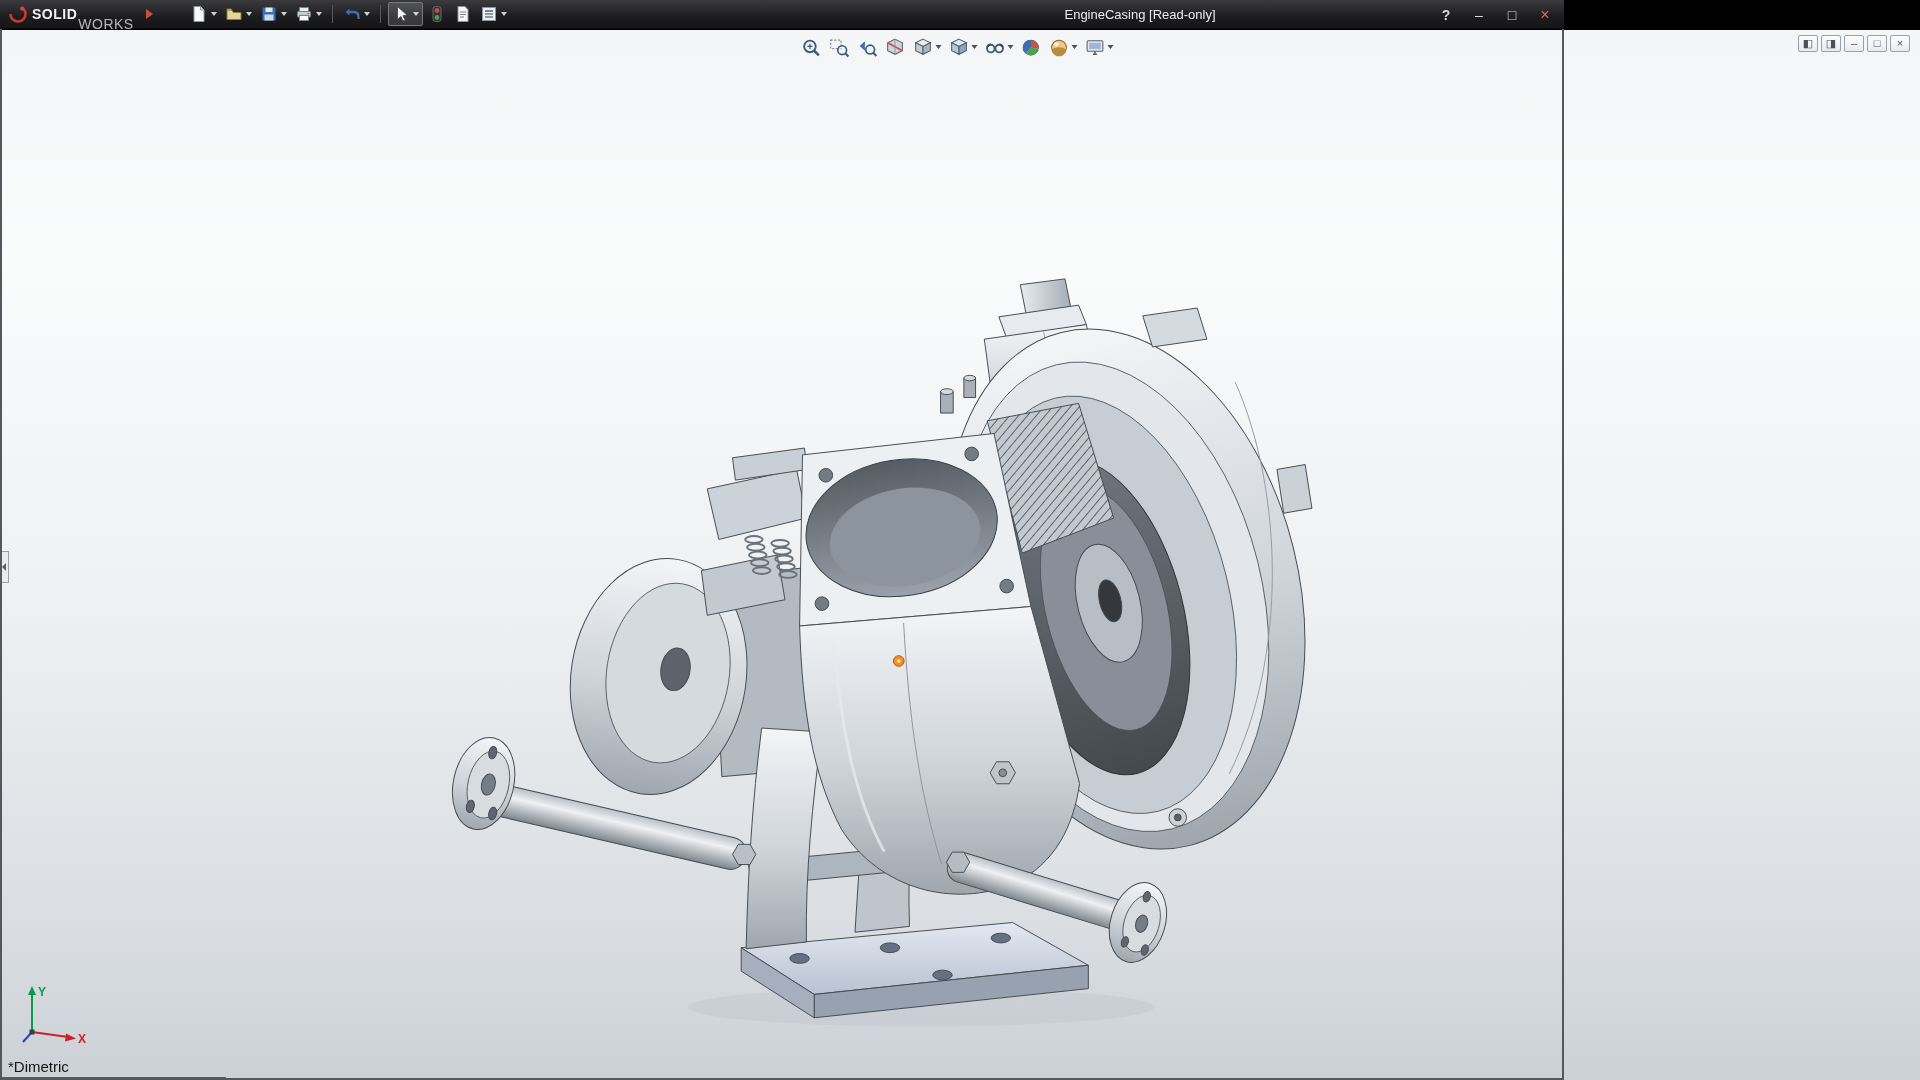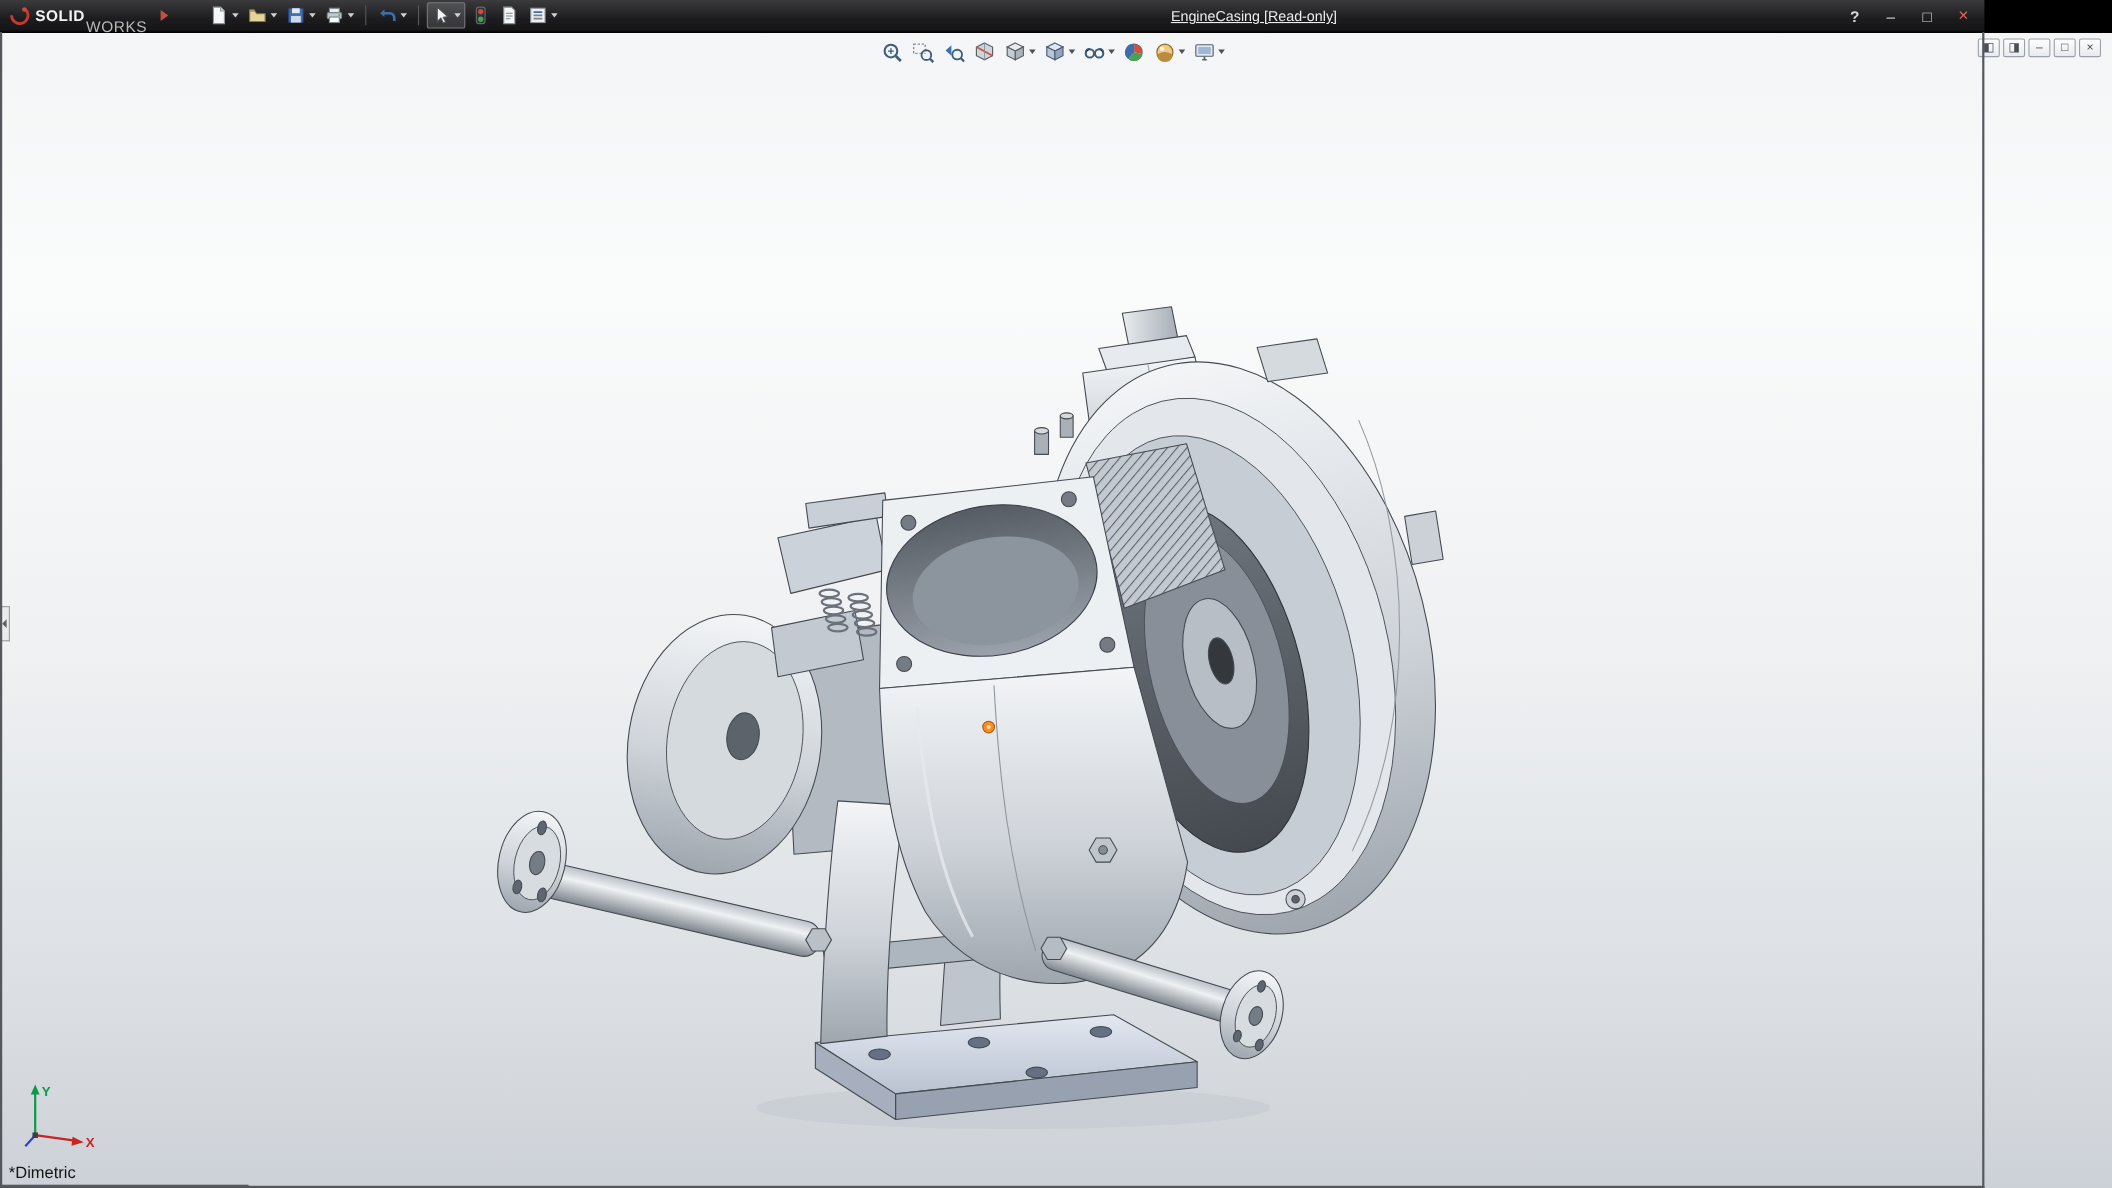--- a/index.html
+++ b/index.html
@@ -1,37 +1,37 @@
 <!DOCTYPE html>
 <html><head>
 <meta charset="utf-8">
 <style>
   * { margin:0; padding:0; box-sizing:border-box; }
   html,body { width:1920px; height:1080px; overflow:hidden; background:#000;
               font-family:"Liberation Sans", sans-serif; }
-  .app { position:relative; width:1804px; height:1080px; }
+  .app { position:relative; width:1564px; height:1080px; }
 
   
   .titlebar { position:absolute; top:0; left:0; width:100%; height:29px;
               background:linear-gradient(#3b3b3d,#1d1d1f 60%,#151517);
               display:flex; align-items:center; color:#e6e6e6; z-index:100;
               border-bottom:1px solid #0c0c0d; }
   .brand { display:flex; align-items:center; gap:4px; padding-left:8px; }
   .brand-bold  { font-size:14px; font-weight:bold; color:#f2f2f2; letter-spacing:.5px; }
   .brand-light { font-size:14px; color:#b9b9b9; letter-spacing:.5px; margin-left:-3px;margin-top:20px; }
   .flyout { width:0; height:0; border-top:5px solid transparent; border-bottom:5px solid transparent;
             border-left:7px solid #c94f3d; margin-left:8px; cursor:pointer; }
   .toolbar { display:flex; align-items:center; margin-left:34px; gap:2px; }
   .tb-btn { height:24px; display:flex; align-items:center; padding:0 3px; border-radius:2px; cursor:pointer; }
   .tb-btn.active { background:rgba(255,255,255,.14); border:1px solid #75797e; }
   .tb-sep { width:1px; height:18px; background:#56585b; margin:0 5px; }
   .caret { width:0; height:0; border-left:3.5px solid transparent; border-right:3.5px solid transparent;
            border-top:4px solid #cfd2d5; margin-left:3px; }
   .title { position:absolute; left:1140px; transform:translateX(-50%); top:0; height:29px;
-           display:flex; align-items:center; font-size:13px; color:#ececec; pointer-events:none; white-space:nowrap;text-decoration:underline; }
+           display:flex; align-items:center; font-size:13px; color:#ececec; pointer-events:none; white-space:nowrap; }
   .win-controls { position:absolute; right:10px; top:0; height:29px; display:flex; align-items:center; gap:15px; }
   .wc { font-size:14px; color:#d9d9d9; cursor:pointer; width:18px; text-align:center; }
   .wc.help { font-weight:bold; }
   .wc.close { color:#e06a5a; font-size:16px; }
 
   
   .viewport { position:absolute; top:30px; left:0; width:1920px; height:1050px;
               background:linear-gradient(180deg,#f4f5f6 0%,#fafbfb 22%,#eef0f2 55%,#dadee2 85%,#ccd1d7 100%); }
   .model { position:absolute; inset:0; width:100%; height:100%; }
 

